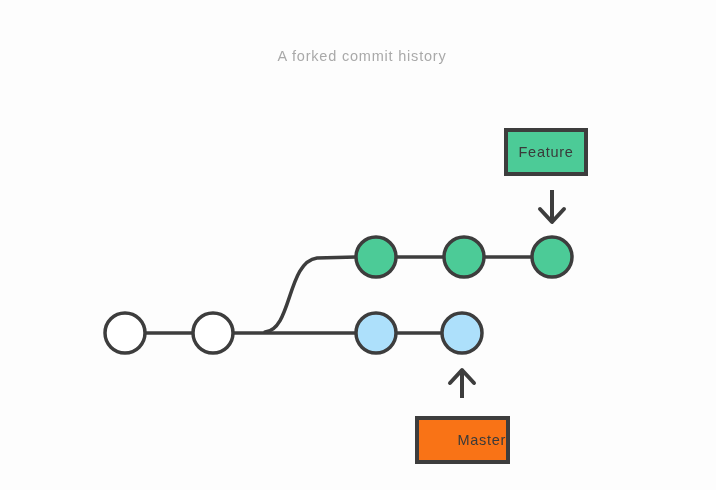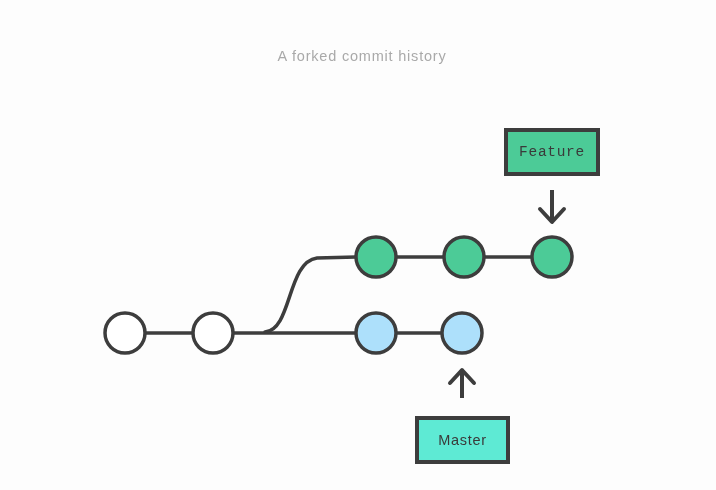--- a/index.html
+++ b/index.html
@@ -44,33 +44,33 @@
     letter-spacing: 0.7px;
     color: #3a3a3a;
     font-family: "Liberation Sans", sans-serif;
   }
   .branch-box-label {
     pointer-events: none;
   }
   #feature-box {
     left: 465px;
     top: 128px;
-    width: 96px;
+    width: 84px;
     height: 48px;
     background: #4ccb97;
     border: 4px solid #3d3d3d;
-    font-family: Liberation Mono, monospace;
   }
   #master-box {
     left: 376px;
     top: 416px;
     width: 95px;
     height: 48px;
-    background: #5eead4;
+    background: #f97316;
     border: 4px solid #3d3d3d;
+    justify-content: flex-end;
   }
   svg.graph-layer {
     position: absolute;
     left: 0;
     top: 0;
     width: 716px;
     height: 490px;
   }
 </style>
 </head>

